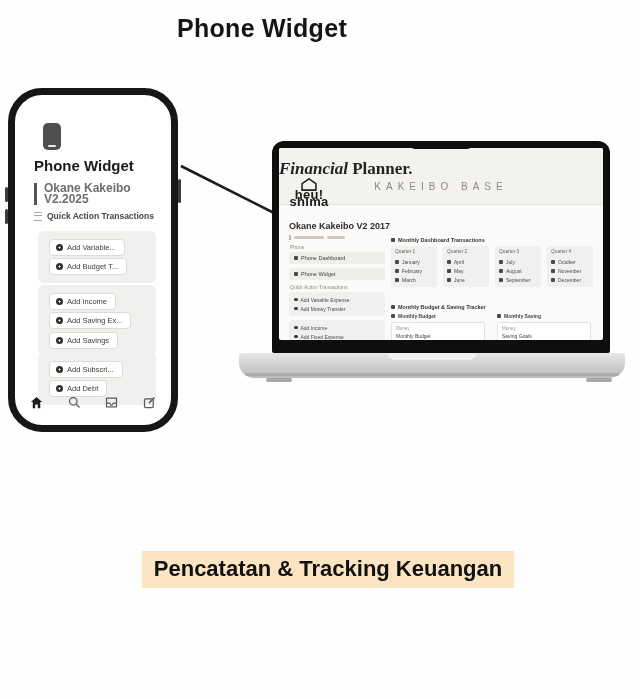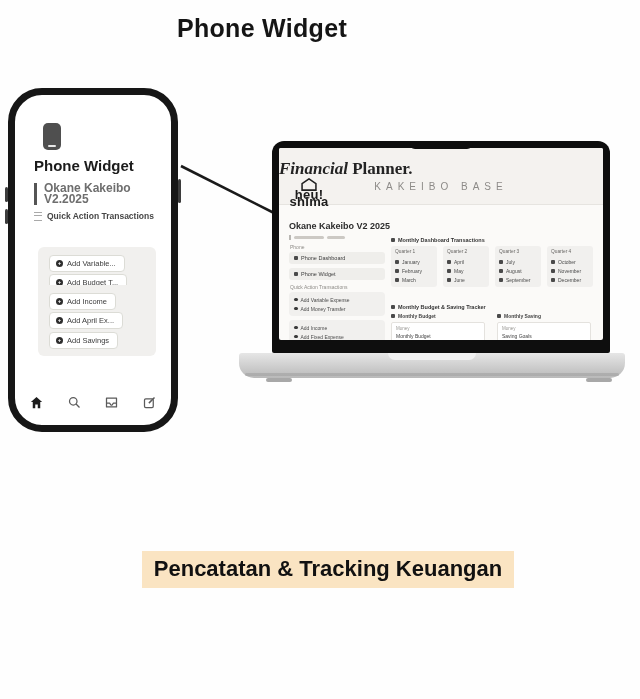--- a/index.html
+++ b/index.html
@@ -22,21 +22,21 @@
   .phone-title{position:absolute;left:19px;top:62px;font-size:15px;font-weight:bold;color:#1b1b1b;}
   .phone-sub{position:absolute;left:19px;top:88px;border-left:3px solid #555;padding-left:7px;
              font-size:12px;font-weight:bold;color:#6e6e6e;line-height:11px;}
   .phone-sec{position:absolute;left:19px;top:116px;display:flex;align-items:center;gap:5px;
              font-size:8.5px;font-weight:bold;color:#474747;}
   .ham{display:inline-block;width:8px;height:7px;border-top:1.5px solid #a9a9a9;
        border-bottom:1.5px solid #a9a9a9;position:relative;}
   .ham::after{content:"";position:absolute;left:0;top:2px;width:8px;height:1.5px;background:#a9a9a9;}
   .qa-card{position:absolute;left:23px;width:118px;background:#f1f0ee;border-radius:6px;
            padding:5px 0 5px 11px;box-sizing:border-box;}
-  .qa-card1{top:152px;} .qa-card2{top:190px;} .qa-card3{top:258px;}
+  .qa-card1{top:136px;} .qa-card2{top:190px;} .qa-card3{top:258px;}
   .qa-btn{display:flex;width:max-content;align-items:center;gap:4px;background:#fff;
           border:1px solid #dcdcd6;border-radius:4px;padding:3px 8px 3px 6px;margin:2.5px 0;
           font-size:7.5px;color:#3c3c3c;white-space:nowrap;}
   .qa-dot{display:inline-block;width:7px;height:7px;border-radius:50%;background:#2e2e2e;
           position:relative;flex:0 0 auto;}
   .qa-dot::after{content:"+";position:absolute;left:0;top:0;width:7px;height:7px;line-height:7px;
           text-align:center;color:#fff;font-size:6px;font-weight:bold;}
   .phone-nav{position:absolute;left:14px;right:14px;top:300px;display:flex;justify-content:space-between;align-items:center;}
   .phone-nav svg{display:block;}
 
@@ -129,28 +129,38 @@
       </div>
     </div>
 
     <div class="qa-card qa-card2">
       <div class="qa-btn">
         <span class="qa-dot"></span>
         <span>Add Income</span>
       </div>
       <div class="qa-btn">
         <span class="qa-dot"></span>
-        <span>Add April Ex...</span>
+        <span>Add Saving Ex...</span>
       </div>
       <div class="qa-btn">
         <span class="qa-dot"></span>
         <span>Add Savings</span>
       </div>
     </div>
 
+    <div class="qa-card qa-card3">
+      <div class="qa-btn">
+        <span class="qa-dot"></span>
+        <span>Add Subscri...</span>
+      </div>
+      <div class="qa-btn">
+        <span class="qa-dot"></span>
+        <span>Add Debt</span>
+      </div>
+    </div>
 
     <div class="phone-nav">
       <span>
         <svg width="15" height="15" viewBox="0 0 24 24">
             <path d="M12 3 L21 11 H18 V21 H14 V15 H10 V21 H6 V11 H3 Z" fill="#1d1d1d"></path>
           </svg>
       </span>
       <span>
         <svg width="15" height="15" viewBox="0 0 24 24">
             <circle cx="10" cy="10" r="6" fill="none" stroke="#5a5a5a" stroke-width="2"></circle>
@@ -186,21 +196,21 @@
       <div class="brand-sub">KAKEIBO BASE</div>
 
       <div class="lp-logo">
         <svg width="18" height="13" viewBox="0 0 20 15">
           <path d="M10 1 L18 6.5 V14 H2 V6.5 Z" fill="none" stroke="#222" stroke-width="1.8"></path>
         </svg>
         <div class="lg">heu!</div>
         <div class="lg">shima</div>
       </div>
 
-      <div class="lp-page-title">Okane Kakeibo V2 2025</div>
+      <div class="lp-page-title">Okane Kakeibo V2 2017</div>
       <div class="lp-meta">
         <span class="bar"></span>
           <span class="pill" style="width:30px;"></span>
           <span class="pill" style="width:18px;"></span>
       </div>
 
       <div class="lp-side">
         <div class="lp-side-label">Phone</div>
         <div class="lp-pill">
           <span class="sq"></span>

